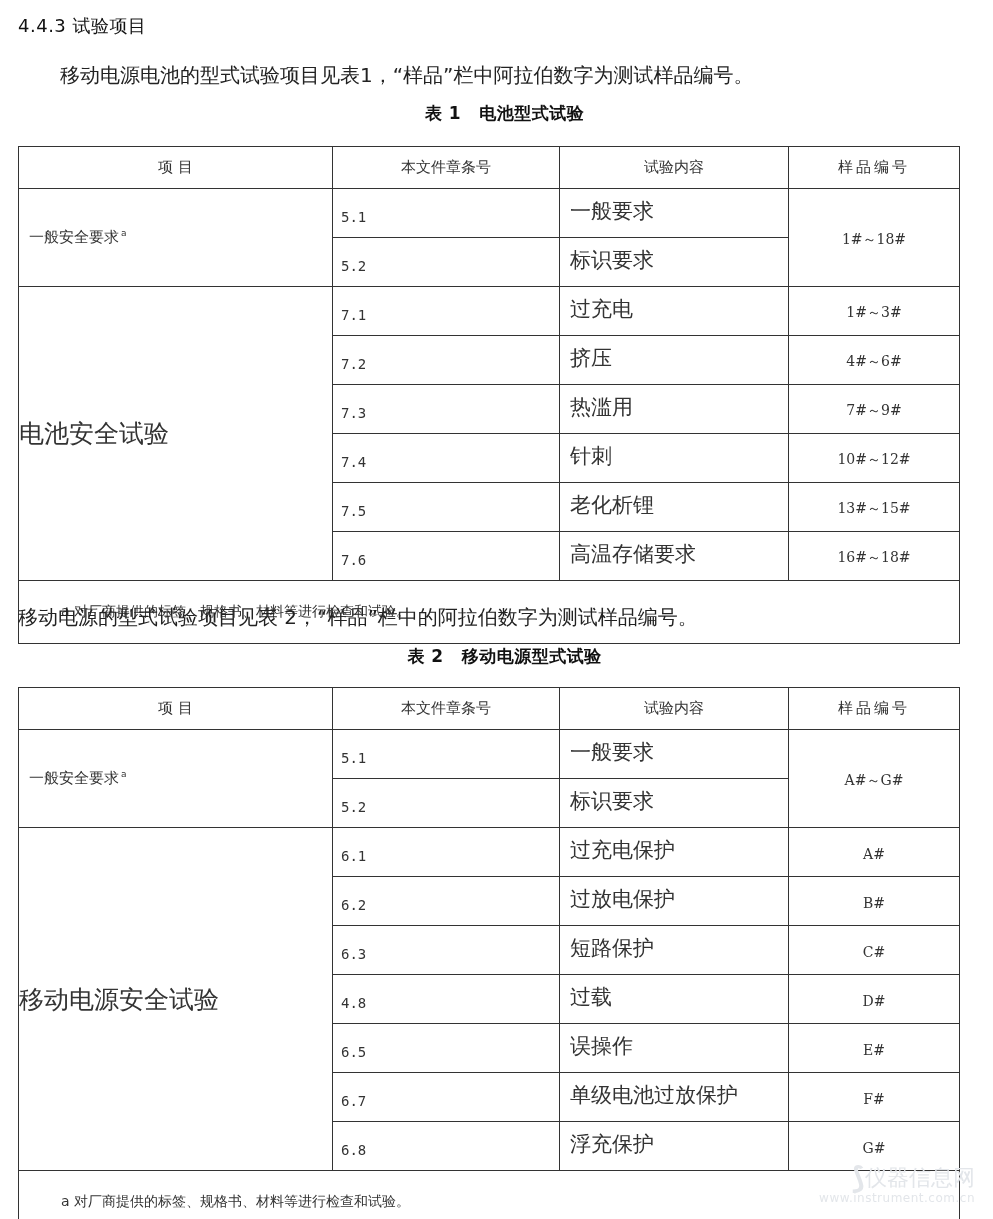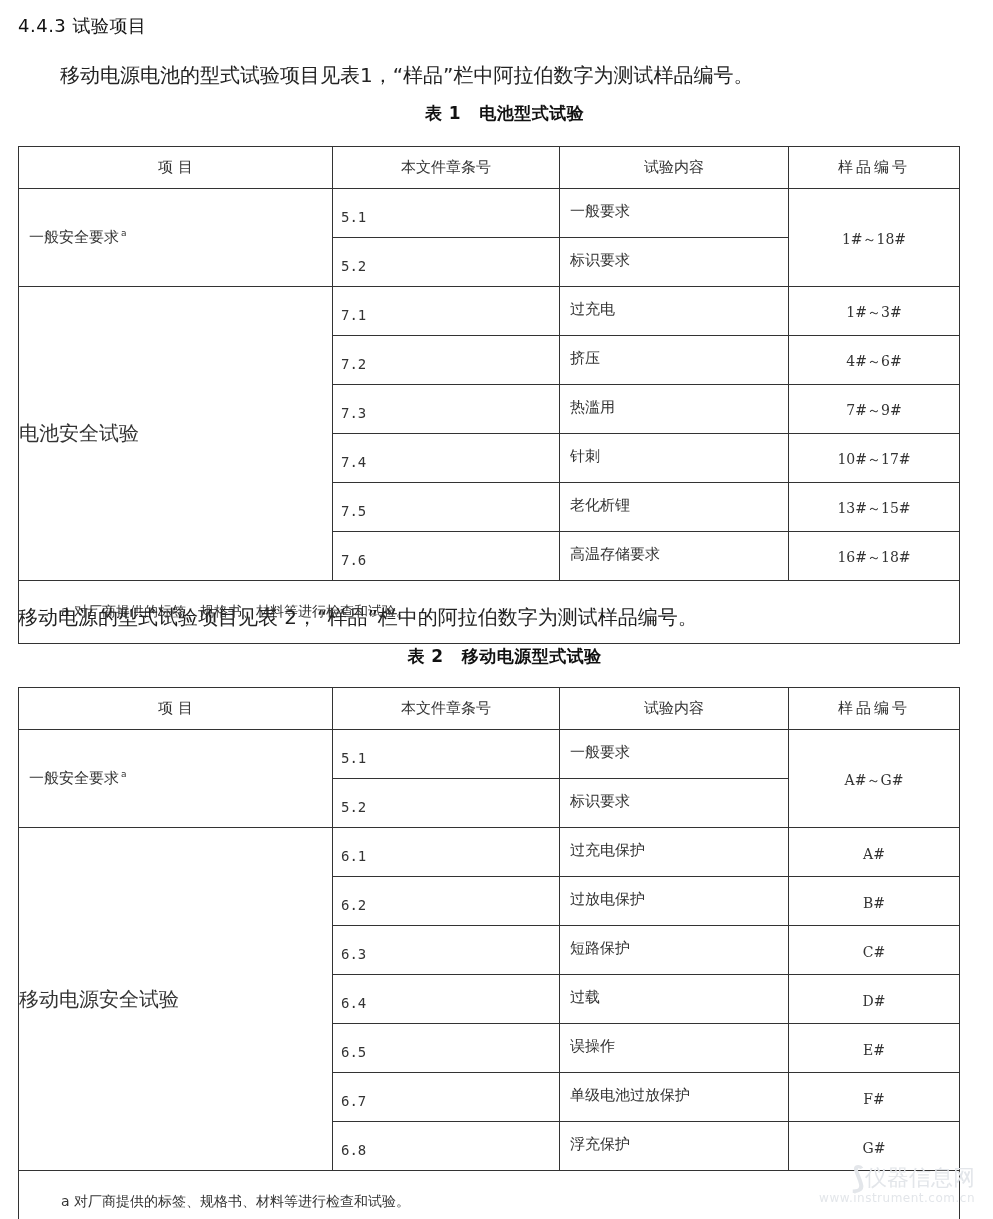--- a/index.html
+++ b/index.html
@@ -40,24 +40,24 @@
     vertical-align: middle;
   }
   table.std col.c1 { width: 314px; }
   table.std col.c2 { width: 227px; }
   table.std col.c3 { width: 229px; }
   table.std col.c4 { width: 171px; }
   th { height: 41px; text-align: center; font-size: 15px; color: #333; font-family: "DejaVu Sans", "Liberation Sans", sans-serif; }
   th.sp { letter-spacing: 3px; }
   tr.row td { height: 40px; border-radius: 9px; }
   td.clause { padding-left: 8px !important; padding-top: 8px !important; font-family: "DejaVu Sans Mono", "Liberation Mono", monospace; font-size: 14px; color: #333; }
-  td.content { padding-left: 10px !important; font-family: "DejaVu Sans", "Liberation Sans", sans-serif; font-size: 15px; color: #333; padding-bottom: 4px !important; }
+  td.content { padding-left: 10px !important; font-family: "DejaVu Sans", "Liberation Sans", sans-serif; font-size: 21px; color: #333; padding-bottom: 4px !important; }
   td.sample { text-align: center; font-size: 14px; color: #333; padding-top: 4px !important; margin-top: 25px; }
   td.item-small { padding-left: 10px !important; font-family: "DejaVu Sans", "Liberation Sans", sans-serif; font-size: 15px; color: #333; }
-  td.item-big { padding-left: 0 !important; font-family: "DejaVu Sans", "Liberation Sans", sans-serif; font-size: 20px; color: #333; margin-left: 12px; }
+  td.item-big { padding-left: 0 !important; font-family: "DejaVu Sans", "Liberation Sans", sans-serif; font-size: 25px; color: #333; margin-left: 12px; }
   sup.fn { font-size: 9px; vertical-align: super; margin-left: 2px; }
   td.note { height: 62px; padding-left: 42px !important; font-family: "DejaVu Sans", "Liberation Sans", sans-serif; font-size: 14px; color: #333; }
 
   .watermark {
     position: absolute; right: 18px; top: 1160px;
     font-family: "DejaVu Sans", "Liberation Sans", sans-serif;
     color: #e3e6ea; text-align: right;
   }
   .wm-logo { font-size: 30px; font-weight: bold; display: inline-block; vertical-align: middle; }
   .wm-title { font-size: 22px; font-weight: normal; display: inline-block; vertical-align: middle; margin-left: 0; }
@@ -110,21 +110,21 @@
     <td class="sample">4#～6#</td>
   </tr>
   <tr class="row">
     <td class="clause">7.3</td>
     <td class="content">热滥用</td>
     <td class="sample">7#～9#</td>
   </tr>
   <tr class="row">
     <td class="clause">7.4</td>
     <td class="content">针刺</td>
-    <td class="sample">10#～17#</td>
+    <td class="sample">10#～12#</td>
   </tr>
   <tr class="row">
     <td class="clause">7.5</td>
     <td class="content">老化析锂</td>
     <td class="sample">13#～15#</td>
   </tr>
   <tr class="row">
     <td class="clause">7.6</td>
     <td class="content">高温存储要求</td>
     <td class="sample">16#～18#</td>
@@ -175,21 +175,21 @@
     <td class="clause">6.2</td>
     <td class="content">过放电保护</td>
     <td class="sample">B#</td>
   </tr>
   <tr class="row">
     <td class="clause">6.3</td>
     <td class="content">短路保护</td>
     <td class="sample">C#</td>
   </tr>
   <tr class="row">
-    <td class="clause">6.4</td>
+    <td class="clause">4.8</td>
     <td class="content">过载</td>
     <td class="sample">D#</td>
   </tr>
   <tr class="row">
     <td class="clause">6.5</td>
     <td class="content">误操作</td>
     <td class="sample">E#</td>
   </tr>
   <tr class="row">
     <td class="clause">6.7</td>

